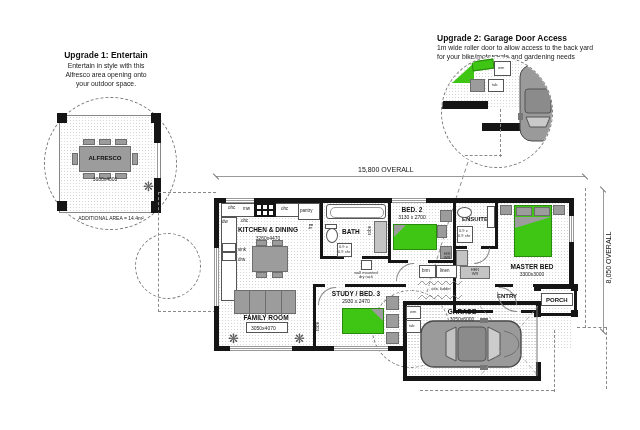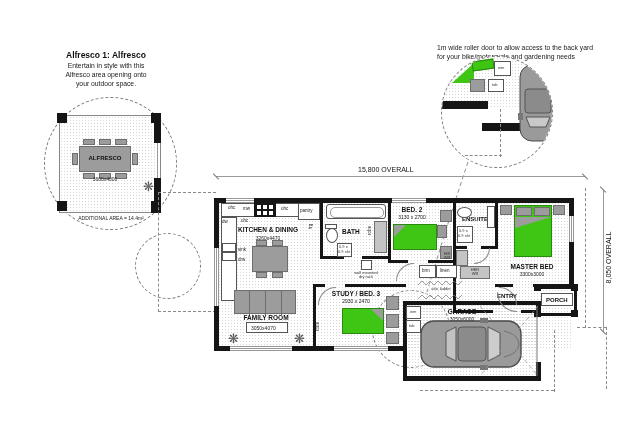--- a/index.html
+++ b/index.html
@@ -35,25 +35,26 @@
   .plant{position:absolute;color:#5a5a5a;font-size:13px;line-height:13px;}
   .title{position:absolute;font-weight:bold;font-size:8.5px;white-space:nowrap;}
   .desc{position:absolute;font-size:6.8px;color:#222;white-space:nowrap;line-height:1.3;}
   .dimbadge{background:#fff;padding:0 3px;}
 </style>
 </head>
 <body>
 
 <div id="canvas">
 
-  <div class="title ctr" style="left:50px;top:50px;width:112px;">Alfresco 1: Alfresco</div>
+  <div class="title ctr" style="left:50px;top:50px;width:112px;">Upgrade 1: Entertain</div>
   <div class="desc ctr" style="left:42px;top:62px;width:128px;">Entertain in style with this</div>
   <div class="desc ctr" style="left:42px;top:71px;width:128px;">Alfresco area opening onto</div>
   <div class="desc ctr" style="left:42px;top:80px;width:128px;">your outdoor space.</div>
 
+  <div class="title" style="left:437px;top:33px;">Upgrade 2: Garage Door Access</div>
   <div class="desc" style="left:437px;top:44px;">1m wide roller door to allow access to the back yard</div>
   <div class="desc" style="left:437px;top:53px;">for your bike/motorcycle and gardening needs</div>
 
   <div class="dashc" style="left:44px;top:97px;width:133px;height:133px;background:#fff;">
     <div class="box stip" style="left:14px;top:17px;width:102px;height:98px;border-color:#888;"></div>
 
     <div class="wall" style="left:12px;top:15px;width:10px;height:10px;"></div>
     <div class="wall" style="left:106px;top:15px;width:10px;height:10px;"></div>
     <div class="wall" style="left:12px;top:103px;width:10px;height:10px;"></div>
     <div class="wall" style="left:106px;top:103px;width:10px;height:12px;"></div>

